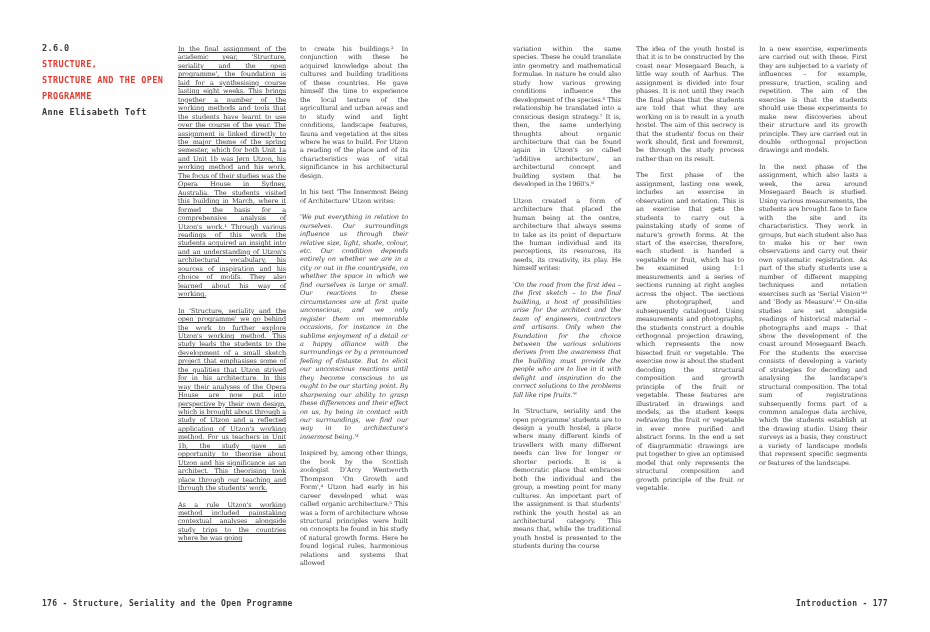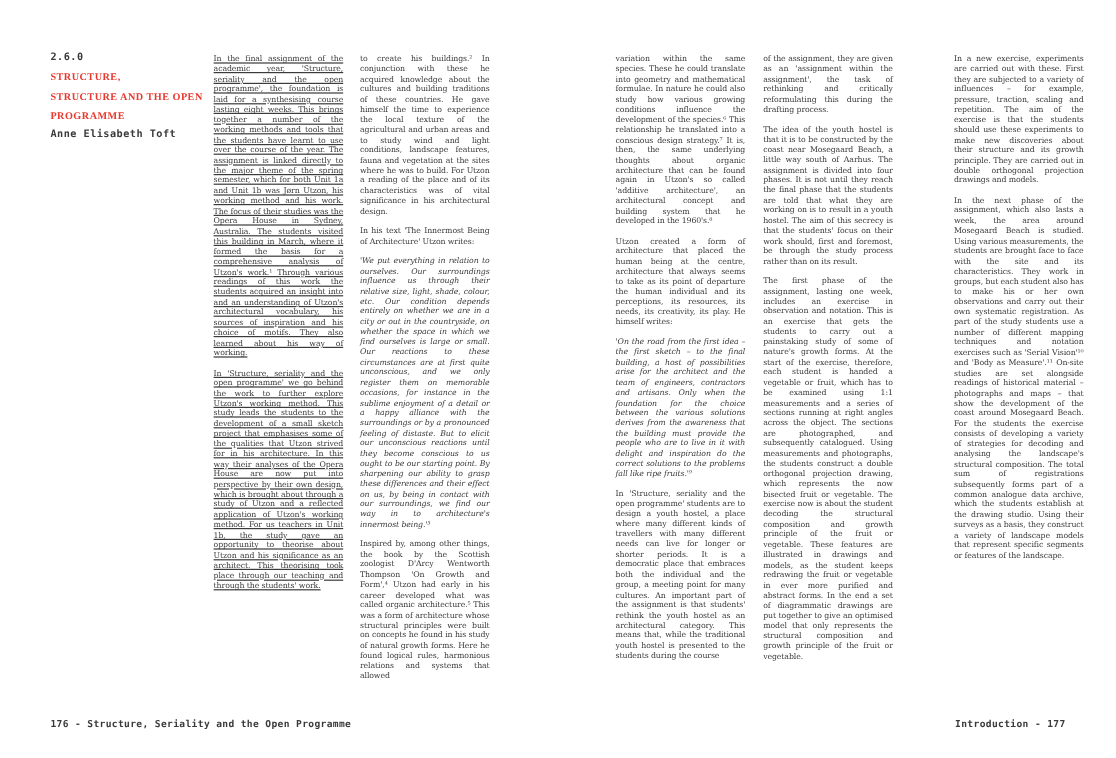--- a/index.html
+++ b/index.html
@@ -9,32 +9,32 @@
     background:#ffffff;
     overflow:hidden;
     font-family:"DejaVu Serif", serif;
   }
   
   .meta{position:absolute;left:42px;top:44px;width:130px;
         font-family:"DejaVu Sans Mono", monospace;
         font-size:8.5px;font-weight:bold;letter-spacing:0.4px;
         color:#3a3a3a;}
   .meta div{margin:0 0 7px 0;line-height:9px;}
-  .chap-title{color:#e8392f;font-family:Liberation Serif, serif;}
+  .chap-title{color:#e8392f;}
   
   .col{position:absolute;top:45px;width:108px;
        font-size:6.5px;line-height:8.45px;letter-spacing:-0.1px;
        color:#3b3b3b;text-align:justify;}
   .col p{margin:0 0 8px 0;}
   .col p.quote{font-style:italic;}
   .col-a{left:178px;text-decoration:underline;}
   .col-b{left:300px;}
   .col-c{left:513px;}
   .col-d{left:636px;}
-  .col-e{left:795px;}
+  .col-e{left:759px;}
   
   .footer-left,.footer-right{
     position:absolute;top:599px;
     font-family:"DejaVu Sans Mono", monospace;
     font-size:8px;font-weight:bold;letter-spacing:0.3px;color:#3a3a3a;}
   .footer-left{left:42px;}
   .footer-right{right:42px;text-align:center;}
 </style>
 </head>
 <body>
@@ -45,38 +45,38 @@
     <div>2.6.0</div>
     <div class="chap-title" style="color: rgb(232, 57, 47);">STRUCTURE,</div>
     <div class="chap-title" style="color: rgb(232, 57, 47);">STRUCTURE AND THE OPEN</div>
     <div class="chap-title" style="color: rgb(232, 57, 47);">PROGRAMME</div>
     <div>Anne Elisabeth Toft</div>
   </header>
 
   <div class="col col-a">
     <p>In the final assignment of the academic year, 'Structure, seriality and the open programme', the foundation is laid for a synthesising course lasting eight weeks. This brings together a number of the working methods and tools that the students have learnt to use over the course of the year. The assignment is linked directly to the major theme of the spring semester, which for both Unit 1a and Unit 1b was Jørn Utzon, his working method and his work. The focus of their studies was the Opera House in Sydney, Australia. The students visited this building in March, where it formed the basis for a comprehensive analysis of Utzon's work.¹ Through various readings of this work the students acquired an insight into and an understanding of Utzon's architectural vocabulary, his sources of inspiration and his choice of motifs. They also learned about his way of working.</p>
     <p>In 'Structure, seriality and the open programme' we go behind the work to further explore Utzon's working method. This study leads the students to the development of a small sketch project that emphasises some of the qualities that Utzon strived for in his architecture. In this way their analyses of the Opera House are now put into perspective by their own design, which is brought about through a study of Utzon and a reflected application of Utzon's working method. For us teachers in Unit 1b, the study gave an opportunity to theorise about Utzon and his significance as an architect. This theorising took place through our teaching and through the students' work.</p>
+    <p>As a rule Utzon's working method included painstaking contextual analyses alongside study trips to the countries where he was going</p>
   </div>
 
   <div class="col col-b">
     <p>to create his buildings.² In conjunction with these he acquired knowledge about the cultures and building traditions of these countries. He gave himself the time to experience the local texture of the agricultural and urban areas and to study wind and light conditions, landscape features, fauna and vegetation at the sites where he was to build. For Utzon a reading of the place and of its characteristics was of vital significance in his architectural design.</p>
     <p>In his text 'The Innermost Being of Architecture' Utzon writes:</p>
     <p class="quote">'We put everything in relation to ourselves. Our surroundings influence us through their relative size, light, shade, colour, etc. Our condition depends entirely on whether we are in a city or out in the countryside, on whether the space in which we find ourselves is large or small. Our reactions to these circumstances are at first quite unconscious, and we only register them on memorable occasions, for instance in the sublime enjoyment of a detail or a happy alliance with the surroundings or by a pronounced feeling of distaste. But to elicit our unconscious reactions until they become conscious to us ought to be our starting point. By sharpening our ability to grasp these differences and their effect on us, by being in contact with our surroundings, we find our way in to architecture's innermost being.'³</p>
     <p>Inspired by, among other things, the book by the Scottish zoologist D'Arcy Wentworth Thompson 'On Growth and Form',⁴ Utzon had early in his career developed what was called organic architecture.⁵ This was a form of architecture whose structural principles were built on concepts he found in his study of natural growth forms. Here he found logical rules, harmonious relations and systems that allowed</p>
   </div>
 
   <div class="col col-c">
     <p>variation within the same species. These he could translate into geometry and mathematical formulae. In nature he could also study how various growing conditions influence the development of the species.⁶ This relationship he translated into a conscious design strategy.⁷ It is, then, the same underlying thoughts about organic architecture that can be found again in Utzon's so called 'additive architecture', an architectural concept and building system that he developed in the 1960's.⁸</p>
     <p>Utzon created a form of architecture that placed the human being at the centre, architecture that always seems to take as its point of departure the human individual and its perceptions, its resources, its needs, its creativity, its play. He himself writes:</p>
     <p class="quote">'On the road from the first idea – the first sketch – to the final building, a host of possibilities arise for the architect and the team of engineers, contractors and artisans. Only when the foundation for the choice between the various solutions derives from the awareness that the building must provide the people who are to live in it with delight and inspiration do the correct solutions to the problems fall like ripe fruits.'⁹</p>
     <p>In 'Structure, seriality and the open programme' students are to design a youth hostel, a place where many different kinds of travellers with many different needs can live for longer or shorter periods. It is a democratic place that embraces both the individual and the group, a meeting point for many cultures. An important part of the assignment is that students' rethink the youth hostel as an architectural category. This means that, while the traditional youth hostel is presented to the students during the course</p>
   </div>
 
   <div class="col col-d">
-    <p>of the assignment, they are given as an 'assignment within the assignment', the task of rethinking and critically reformulating this during the drafting process.</p>
     <p>The idea of the youth hostel is that it is to be constructed by the coast near Mosegaard Beach, a little way south of Aarhus. The assignment is divided into four phases. It is not until they reach the final phase that the students are told that what they are working on is to result in a youth hostel. The aim of this secrecy is that the students' focus on their work should, first and foremost, be through the study process rather than on its result.</p>
     <p>The first phase of the assignment, lasting one week, includes an exercise in observation and notation. This is an exercise that gets the students to carry out a painstaking study of some of nature's growth forms. At the start of the exercise, therefore, each student is handed a vegetable or fruit, which has to be examined using 1:1 measurements and a series of sections running at right angles across the object. The sections are photographed, and subsequently catalogued. Using measurements and photographs, the students construct a double orthogonal projection drawing, which represents the now bisected fruit or vegetable. The exercise now is about the student decoding the structural composition and growth principle of the fruit or vegetable. These features are illustrated in drawings and models, as the student keeps redrawing the fruit or vegetable in ever more purified and abstract forms. In the end a set of diagrammatic drawings are put together to give an optimised model that only represents the structural composition and growth principle of the fruit or vegetable.</p>
   </div>
 
   <div class="col col-e">
     <p>In a new exercise, experiments are carried out with these. First they are subjected to a variety of influences – for example, pressure, traction, scaling and repetition. The aim of the exercise is that the students should use these experiments to make new discoveries about their structure and its growth principle. They are carried out in double orthogonal projection drawings and models.</p>
     <p>In the next phase of the assignment, which also lasts a week, the area around Mosegaard Beach is studied. Using various measurements, the students are brought face to face with the site and its characteristics. They work in groups, but each student also has to make his or her own observations and carry out their own systematic registration. As part of the study students use a number of different mapping techniques and notation exercises such as 'Serial Vision'¹⁰ and 'Body as Measure'.¹¹ On-site studies are set alongside readings of historical material – photographs and maps – that show the development of the coast around Mosegaard Beach. For the students the exercise consists of developing a variety of strategies for decoding and analysing the landscape's structural composition. The total sum of registrations subsequently forms part of a common analogue data archive, which the students establish at the drawing studio. Using their surveys as a basis, they construct a variety of landscape models that represent specific segments or features of the landscape.</p>
   </div>
 
   <div class="footer-left">176 - Structure, Seriality and the Open Programme</div>

